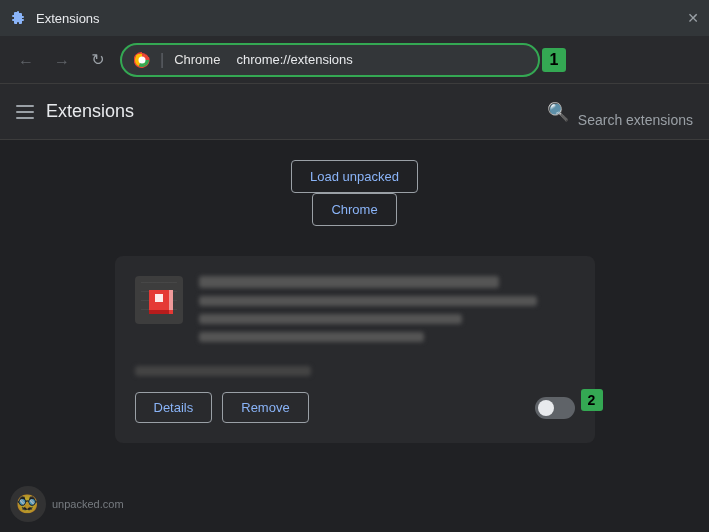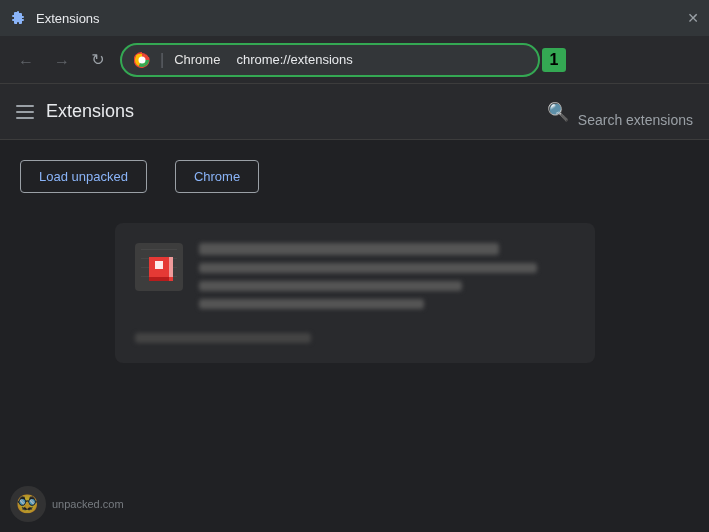--- a/index.html
+++ b/index.html
@@ -155,22 +155,23 @@
       color: #9aa0a6;
       font-size: 14px;
       margin-top: 16px;
     }
 
     
     .actions-bar {
       background: #202124;
       padding: 20px 20px;
       display: flex;
-      gap: 28px;
-      align-items: center;
+      gap: 0;
+      align-items: center;
+      flex-direction: column;
     }
     .action-btn {
       padding: 8px 18px;
       border: 1px solid #9aa0a6;
       border-radius: 4px;
       background: transparent;
       color: #8ab4f8;
       font-size: 13px;
       cursor: pointer;
       font-weight: 500;
@@ -431,19 +432,27 @@
         <div class="pixel-icon"></div>
       </div>
       <div class="ext-info">
         <div class="blurred-line w80"></div>
         <div class="blurred-line w90 small"></div>
         <div class="blurred-line w70 small"></div>
         <div class="blurred-line w60 small"></div>
       </div>
     </div>
     <div class="card-id-line"></div>
+    <div class="card-bottom">
+      <button class="card-btn">Details</button>
+      <button class="card-btn">Remove</button>
+      <div class="toggle-section toggle-wrapper">
+        <div class="toggle"></div>
+        <div class="toggle-label-num">2</div>
+      </div>
+    </div>
   </div>
 </div>
 
 <div class="watermark">
   <div class="watermark-icon">🥸</div>
   <span class="watermark-text">unpacked.com</span>
 </div>
 
 </body></html>

